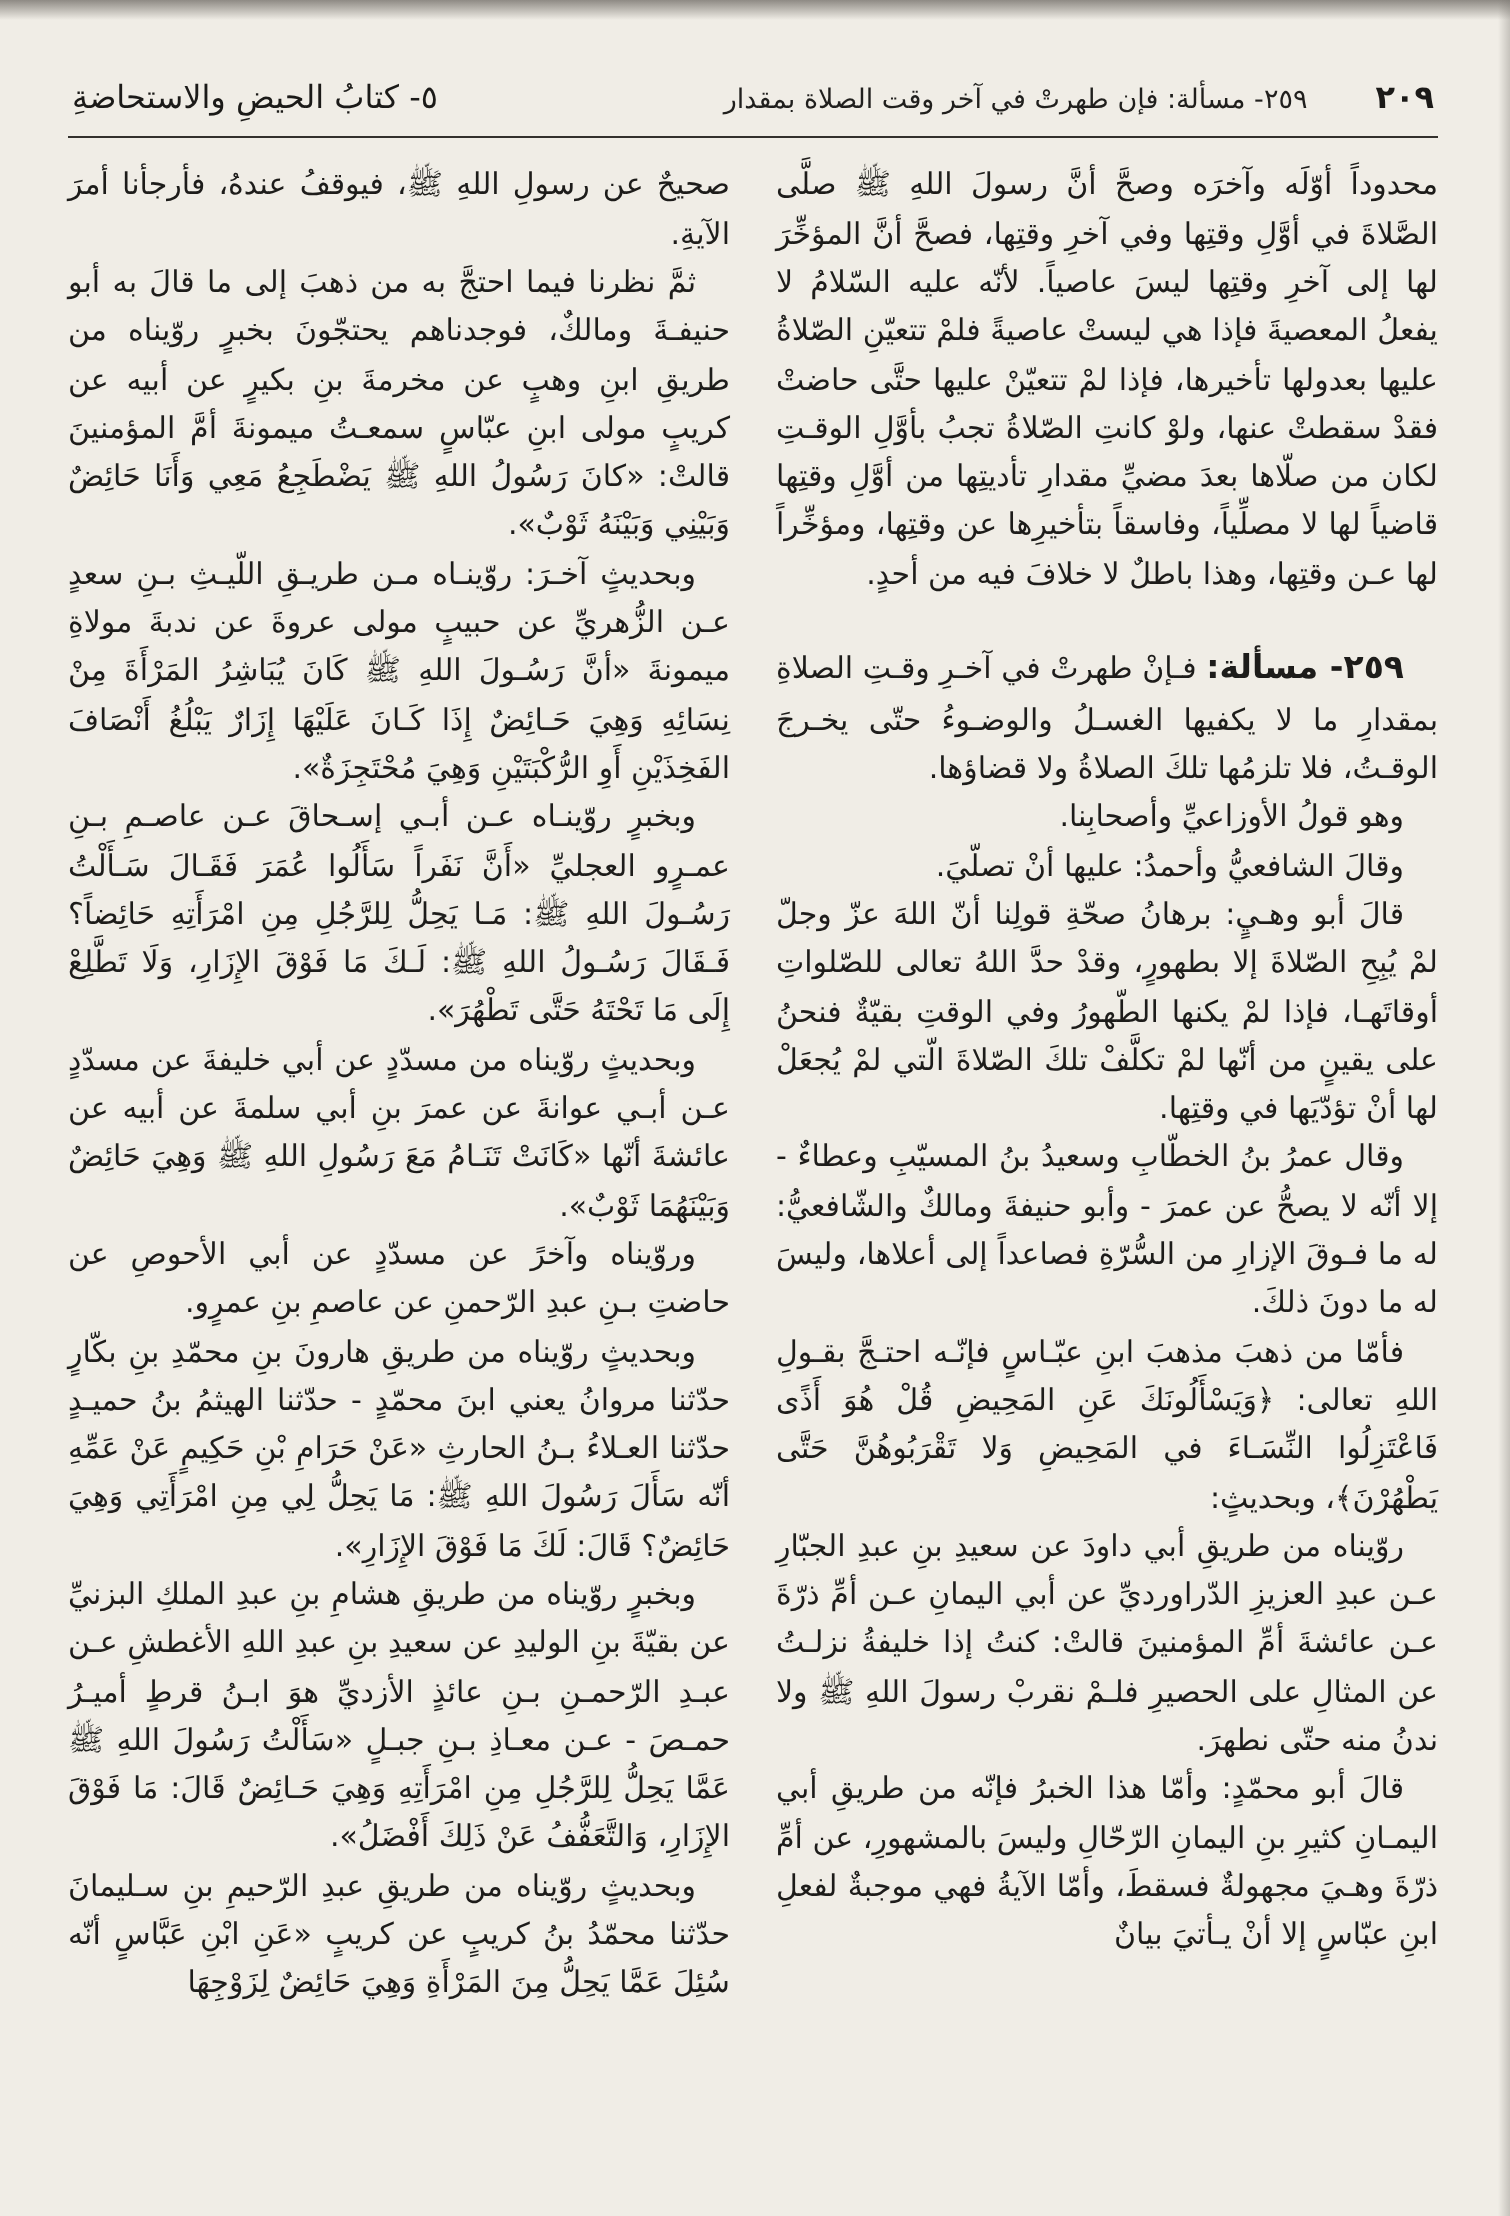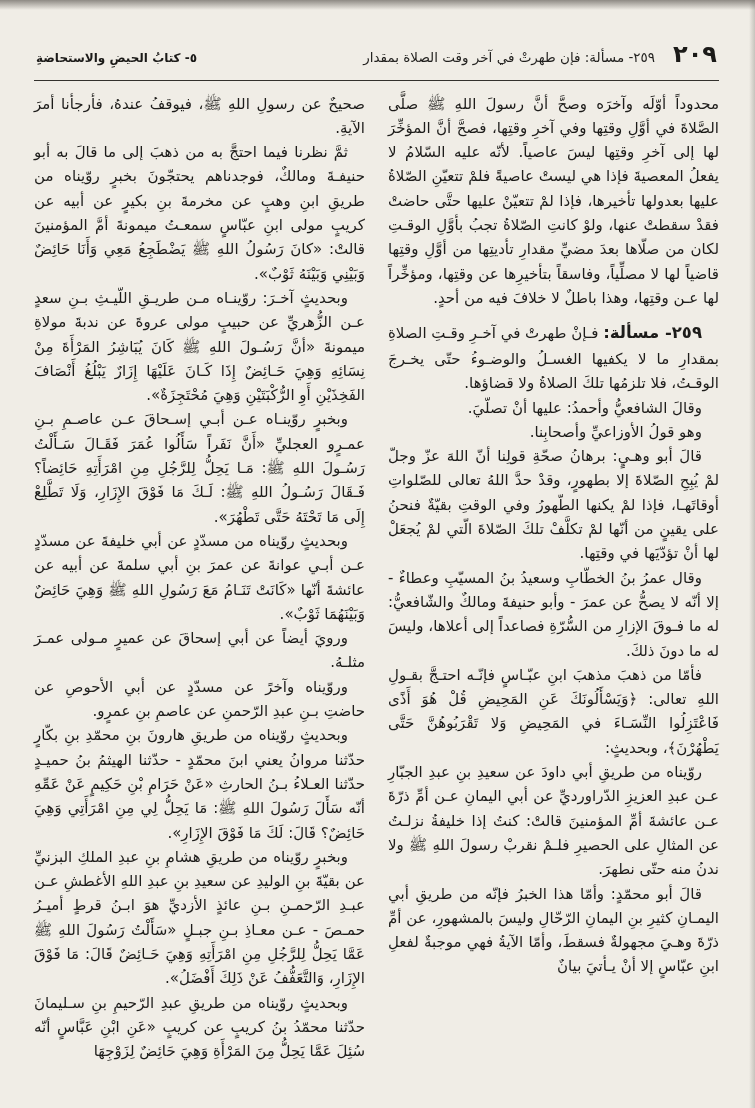--- a/index.html
+++ b/index.html
@@ -23,37 +23,37 @@
     background:linear-gradient(to left, rgba(120,116,110,.35), rgba(240,237,230,0));
     pointer-events:none;
   }
   .inner { padding:38px 36px 0 34px; }
 
   .header {
     display:flex; align-items:baseline;
     font-size:14px; line-height:1.4;
     padding:0 2px 5px 2px;
   }
-  .page-number { font-weight:bold; font-size:24px; letter-spacing:2px; }
-  .running-head { margin-right:18px; font-size:13.5px; color:#201f1d; }
-  .book-title { margin-right:auto; font-weight:bold; font-size:12px; }
+  .page-number { font-weight:bold; font-size:16px; letter-spacing:2px; }
+  .running-head { margin-right:34px; font-size:13.5px; color:#201f1d; }
+  .book-title { margin-right:auto; font-weight:normal; font-size:16px; }
 
   .rule { border:0; border-top:1.6px solid #33312d; margin:3px 0 11px 0; }
 
   .columns { display:flex; flex-direction:row; gap:23px; }
   .col {
     flex:1 1 0;
     text-align:justify;
     font-size:15px;
     line-height:1.62;
     color:#1d1c1a;
   }
   .col p { margin:0; text-indent:17px; }
   .col p.no-indent { text-indent:0; }
-  .col p.sp { margin-top:10px; }
+  .col p.sp { margin-top:22px; }
   .b { font-weight:normal; }
   .big { font-size:16.5px; font-weight:bold; }
 </style>
 </head>
 <body>
 
 <div class="page">
   <div class="scan-top"></div>
   <div class="scan-side"></div>
   <div class="inner">
@@ -63,35 +63,34 @@
       <span class="running-head">٢٥٩- مسألة: فإن طهرتْ في آخر وقت الصلاة بمقدار</span>
       <span class="book-title">٥- كتابُ الحيضِ والاستحاضةِ</span>
     </div>
 
     <hr class="rule">
 
     <div class="columns">
       <section class="col">
           <p class="no-indent"><span>محدوداً أوّلَه وآخرَه </span><span class="b">وصحَّ</span><span> أنَّ رسولَ اللهِ ﷺ صلَّى الصَّلاةَ في أوَّلِ وقتِها وفي آخرِ وقتِها، </span><span class="b">فصحَّ</span><span> أنَّ المؤخِّرَ لها إلى آخرِ وقتِها ليسَ عاصياً. لأنّه عليه السّلامُ لا يفعلُ المعصيةَ فإذا هي ليستْ عاصيةً فلمْ تتعيّنِ الصّلاةُ عليها بعدولها تأخيرها، فإذا لمْ تتعيّنْ عليها حتَّى حاضتْ فقدْ سقطتْ عنها، ولوْ كانتِ الصّلاةُ تجبُ بأوَّلِ الوقـتِ لكان من صلّاها بعدَ مضيِّ مقدارِ تأديتِها من أوَّلِ وقتِها قاضياً لها لا مصلِّياً، وفاسقاً بتأخيرِها عن وقتِها، ومؤخِّراً لها عـن وقتِها، وهذا باطلٌ لا خلافَ فيه من أحدٍ.</span></p>
           <p class="sp"><span class="b big">٢٥٩- مسألة:</span><span> فـإنْ طهرتْ في آخـرِ وقـتِ الصلاةِ بمقدارِ ما لا يكفيها الغسـلُ والوضـوءُ حتّى يخـرجَ الوقـتُ، فلا تلزمُها تلكَ الصلاةُ ولا قضاؤها.</span></p>
+          <p><span class="b">وهو قولُ الأوزاعيِّ</span><span> وأصحابِنا.</span></p>
           <p><span class="b">وقالَ الشافعيُّ وأحمدُ:</span><span> عليها أنْ تصلّيَ.</span></p>
-          <p><span class="b">وهو قولُ الأوزاعيِّ</span><span> وأصحابِنا.</span></p>
           <p><span class="b">قالَ أبو وهـيٍ:</span><span> برهانُ صحّةِ قولِنا أنّ اللهَ عزّ وجلّ لمْ يُبِحِ الصّلاةَ إلا بطهورٍ، وقدْ حدَّ اللهُ تعالى للصّلواتِ أوقاتَهـا، فإذا لمْ يكنها الطّهورُ وفي الوقتِ بقيّةٌ فنحنُ على يقينٍ من أنّها لمْ تكلَّفْ تلكَ الصّلاةَ الّتي لمْ يُجعَلْ لها أنْ تؤدّيَها في وقتِها.</span></p>
           <p><span>وقال عمرُ بنُ الخطّابِ وسعيدُ بنُ المسيّبِ وعطاءٌ - إلا أنّه لا يصحُّ عن عمرَ - </span><span class="b">وأبو حنيفةَ ومالكٌ والشّافعيُّ:</span><span> له ما فـوقَ الإزارِ من السُّرّةِ فصاعداً إلى أعلاها، وليسَ له ما دونَ ذلكَ.</span></p>
           <p><span class="b">فأمّا</span><span> من ذهبَ مذهبَ ابنِ عبّـاسٍ فإنّـه احتـجَّ بقـولِ اللهِ تعالى: </span><span class="b">﴿وَيَسْأَلُونَكَ عَنِ المَحِيضِ قُلْ هُوَ أَذًى فَاعْتَزِلُوا النِّسَـاءَ في المَحِيضِ وَلا تَقْرَبُوهُنَّ حَتَّى يَطْهُرْنَ﴾</span><span>، وبحديثٍ:</span></p>
           <p><span class="b">روّيناه من طريقِ أبي داودَ</span><span> عن سعيدِ بنِ عبدِ الجبّارِ عـن عبدِ العزيزِ الدّراورديِّ عن أبي اليمانِ عـن أمِّ ذرّةَ عـن عائشةَ أمِّ المؤمنينَ قالتْ: كنتُ إذا خليفةُ نزلـتُ عن المثالِ على الحصيرِ فلـمْ نقربْ رسولَ اللهِ ﷺ ولا ندنُ منه حتّى نطهرَ.</span></p>
           <p><span class="b">قالَ أبو محمّدٍ: وأمّا</span><span> هذا الخبرُ فإنّه من طريقِ أبي اليمـانِ كثيرِ بنِ اليمانِ الرّحّالِ وليسَ بالمشهورِ، عن أمِّ ذرّةَ وهـيَ مجهولةٌ فسقطَ، </span><span class="b">وأمّا</span><span> الآيةُ فهي موجبةٌ لفعلِ ابنِ عبّاسٍ إلا أنْ يـأتيَ بيانٌ</span></p>
         </section>
       <section class="col">
           <p class="no-indent"><span>صحيحٌ عن رسولِ اللهِ ﷺ، فيوقفُ عندهُ، فأرجأنا أمرَ الآيةِ.</span></p>
           <p><span class="b">ثمَّ نظرنا</span><span> فيما احتجَّ به من ذهبَ إلى ما قالَ به </span><span class="b">أبو حنيفـةَ ومالكٌ</span><span>، فوجدناهم يحتجّونَ بخبرٍ </span><span class="b">روّيناه من طريقِ</span><span> ابنِ وهبٍ عن مخرمةَ بنِ بكيرٍ عن أبيه عن كريبٍ مولى ابنِ عبّاسٍ سمعـتُ ميمونةَ أمَّ المؤمنينَ قالتْ: «كانَ رَسُولُ اللهِ ﷺ يَضْطَجِعُ مَعِي وَأَنَا حَائِضٌ وَبَيْنِي وَبَيْنَهُ ثَوْبٌ».</span></p>
           <p><span class="b">وبحديثٍ آخـرَ:</span><span> روّينـاه مـن طريـقِ اللّيـثِ بـنِ سعدٍ عـن الزُّهريِّ عن حبيبٍ مولى عروةَ عن ندبةَ مولاةِ ميمونةَ «أنَّ رَسُـولَ اللهِ ﷺ كَانَ يُبَاشِرُ المَرْأَةَ مِنْ نِسَائِهِ وَهِيَ حَـائِضٌ إِذَا كَـانَ عَلَيْهَا إِزَارٌ يَبْلُغُ أَنْصَافَ الفَخِذَيْنِ أَوِ الرُّكْبَتَيْنِ وَهِيَ مُحْتَجِزَةٌ».</span></p>
           <p><span class="b">وبخبرٍ روّينـاه عـن أبـي إسـحاقَ</span><span> عـن عاصـمِ بـنِ عمـرٍو العجليِّ «أَنَّ نَفَراً سَأَلُوا عُمَرَ فَقَـالَ سَـأَلْتُ رَسُـولَ اللهِ ﷺ: مَـا يَحِلُّ لِلرَّجُلِ مِنِ امْرَأَتِهِ حَائِضاً؟ فَـقَالَ رَسُـولُ اللهِ ﷺ: لَـكَ مَا فَوْقَ الإِزَارِ، وَلَا تَطَّلِعْ إِلَى مَا تَحْتَهُ حَتَّى تَطْهُرَ».</span></p>
           <p><span class="b">وبحديثٍ روّيناه من مسدّدٍ</span><span> عن أبي خليفةَ عن مسدّدٍ عـن أبـي عوانةَ عن عمرَ بنِ أبي سلمةَ عن أبيه عن عائشةَ أنّها «كَانَتْ تَنَـامُ مَعَ رَسُولِ اللهِ ﷺ وَهِيَ حَائِضٌ وَبَيْنَهُمَا ثَوْبٌ».</span></p>
-          <p><span class="b">ورويَ أيضاً</span><span> عن أبي إسحاقَ عن عميرٍ مـولى عمـرَ مثلـهُ.</span></p>
           <p><span class="b">وروّيناه وآخرً</span><span> عن مسدّدٍ عن أبي الأحوصِ عن حاضتِ بـنِ عبدِ الرّحمنِ عن عاصمِ بنِ عمرٍو.</span></p>
           <p><span class="b">وبحديثٍ روّيناه من طريقِ</span><span> هارونَ بنِ محمّدِ بنِ بكّارٍ حدّثنا مروانُ يعني ابنَ محمّدٍ - حدّثنا الهيثمُ بنُ حميـدٍ حدّثنا العـلاءُ بـنُ الحارثِ «عَنْ حَرَامِ بْنِ حَكِيمٍ عَنْ عَمِّهِ أنّه سَأَلَ رَسُولَ اللهِ ﷺ: مَا يَحِلُّ لِي مِنِ امْرَأَتِي وَهِيَ حَائِضٌ؟ </span><span class="b">قَالَ:</span><span> لَكَ مَا فَوْقَ الإِزَارِ».</span></p>
           <p><span class="b">وبخبرٍ روّيناه من طريقِ</span><span> هشامِ بنِ عبدِ الملكِ البزنيِّ عن بقيّةَ بنِ الوليدِ عن سعيدِ بنِ عبدِ اللهِ الأغطشِ عـن عبـدِ الرّحمـنِ بـنِ عائذٍ الأزديِّ هوَ ابـنُ قرطٍ أميـرُ حمـصَ - عـن معـاذِ بـنِ جبـلٍ «سَأَلْتُ رَسُولَ اللهِ ﷺ عَمَّا يَحِلُّ لِلرَّجُلِ مِنِ امْرَأَتِهِ وَهِيَ حَـائِضٌ </span><span class="b">قَالَ:</span><span> مَا فَوْقَ الإِزَارِ، وَالتَّعَفُّفُ عَنْ ذَلِكَ أَفْضَلُ».</span></p>
           <p><span class="b">وبحديثٍ روّيناه من طريقِ</span><span> عبدِ الرّحيمِ بنِ سـليمانَ حدّثنا محمّدُ بنُ كريبٍ عن كريبٍ «عَنِ ابْنِ عَبَّاسٍ أنّه سُئِلَ عَمَّا يَحِلُّ مِنَ المَرْأَةِ وَهِيَ حَائِضٌ لِزَوْجِهَا </span></p>
         </section>
     </div>
 
   </div>
 </div>
 

